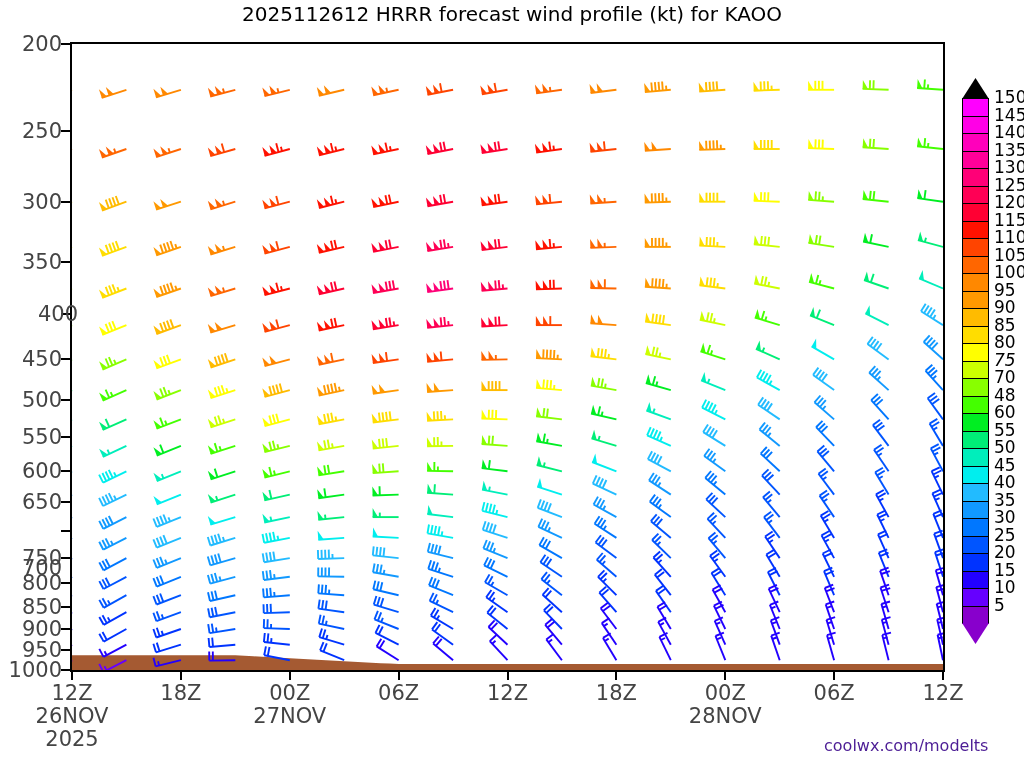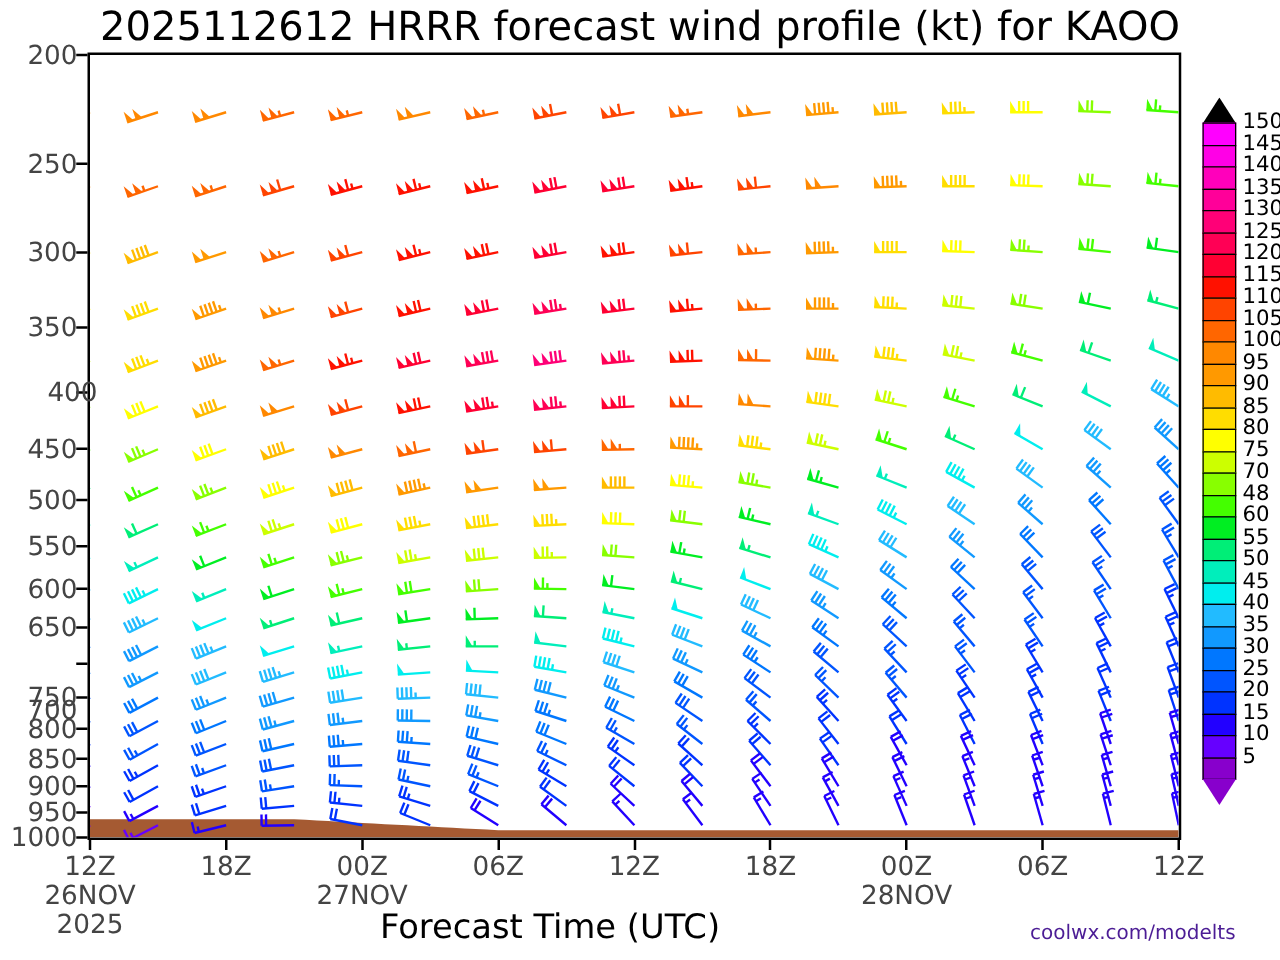--- a/index.html
+++ b/index.html
@@ -5,21 +5,21 @@
   html,body{margin:0;padding:0;}
   body{
     width:1024px;height:768px;background:#ffffff;overflow:hidden;
     font-family:"DejaVu Sans", sans-serif;
   }
   #root{position:relative;width:1024px;height:768px;}
 
   
   #title{
     position:absolute;left:0;top:2px;width:1024px;
-    text-align:center;font-size:32px;letter-spacing:0px;
+    text-align:center;font-size:20px;letter-spacing:0px;
     color:#000;font-family:"DejaVu Sans", sans-serif;
     white-space:nowrap;
   }
 
   
   #plot{
     position:absolute;left:70px;top:42px;width:875px;height:630px;
     border:2px solid #000;box-sizing:border-box;background:#fff;
     overflow:hidden;
   }
@@ -2348,21 +2348,20 @@
       <div class="xtickmark" style="left: 833.125px; top: 672px;"></div>
       <div class="xlabel" style="width: 120px; left: 774.125px; top: 682px;">
         <div>06Z</div>
       </div>
       <div class="xtickmark" style="left: 942px; top: 672px;"></div>
       <div class="xlabel" style="width: 120px; left: 883px; top: 682px;">
         <div>12Z</div>
       </div>
     </div>
 
-  <div id="xaxis-title">Forecast Time (UTC)</div>
   <div id="watermark">coolwx.com/modelts</div>
 
   <div id="cbar">
       <svg width="29" height="22" style="position: absolute; left: 4px; top: 0px;">
         <polygon points="13.5,0 27,21 0,21" fill="#000000"></polygon>
       </svg>
       <div class="cb-swatch" style="top: 20px; height: 18.5px; background: rgb(255, 0, 255);"></div>
       <div class="cb-label" style="top: 11px;">150</div>
       <div class="cb-swatch" style="top: 37.5px; height: 18.5px; background: rgb(255, 0, 230);"></div>
       <div class="cb-label" style="top: 28.5px;">145</div>
@@ -2386,21 +2385,21 @@
       <div class="cb-label" style="top: 186px;">100</div>
       <div class="cb-swatch" style="top: 212.5px; height: 18.5px; background: rgb(255, 153, 0);"></div>
       <div class="cb-label" style="top: 203.5px;">95</div>
       <div class="cb-swatch" style="top: 230px; height: 18.5px; background: rgb(255, 187, 0);"></div>
       <div class="cb-label" style="top: 221px;">90</div>
       <div class="cb-swatch" style="top: 247.5px; height: 18.5px; background: rgb(255, 221, 0);"></div>
       <div class="cb-label" style="top: 238.5px;">85</div>
       <div class="cb-swatch" style="top: 265px; height: 18.5px; background: rgb(255, 255, 0);"></div>
       <div class="cb-label" style="top: 256px;">80</div>
       <div class="cb-swatch" style="top: 282.5px; height: 18.5px; background: rgb(204, 255, 0);"></div>
-      <div class="cb-label" style="top: 273.5px;">75</div>
+      <div class="cb-label" style="top: 273.5px; font-style: italic;">75</div>
       <div class="cb-swatch" style="top: 300px; height: 18.5px; background: rgb(136, 255, 0);"></div>
       <div class="cb-label" style="top: 291px;">70</div>
       <div class="cb-swatch" style="top: 317.5px; height: 18.5px; background: rgb(68, 255, 0);"></div>
       <div class="cb-label" style="top: 308.5px;">48</div>
       <div class="cb-swatch" style="top: 335px; height: 18.5px; background: rgb(0, 238, 34);"></div>
       <div class="cb-label" style="top: 326px;">60</div>
       <div class="cb-swatch" style="top: 352.5px; height: 18.5px; background: rgb(0, 238, 119);"></div>
       <div class="cb-label" style="top: 343.5px;">55</div>
       <div class="cb-swatch" style="top: 370px; height: 18.5px; background: rgb(0, 238, 187);"></div>
       <div class="cb-label" style="top: 361px;">50</div>

